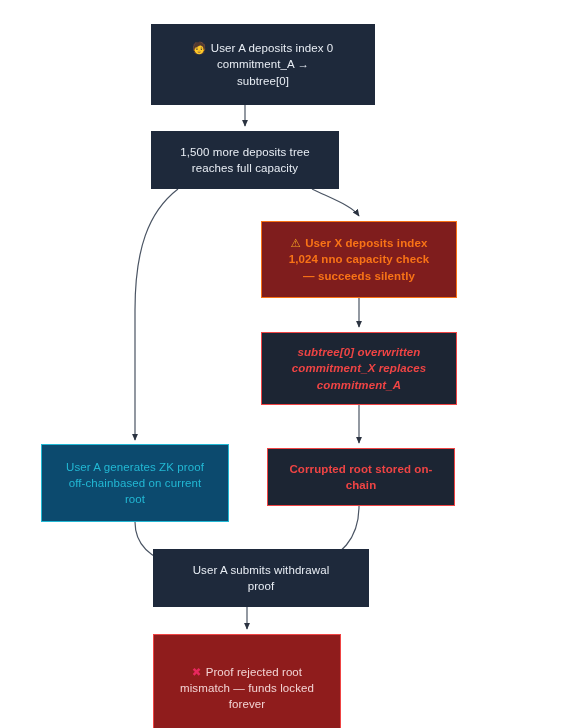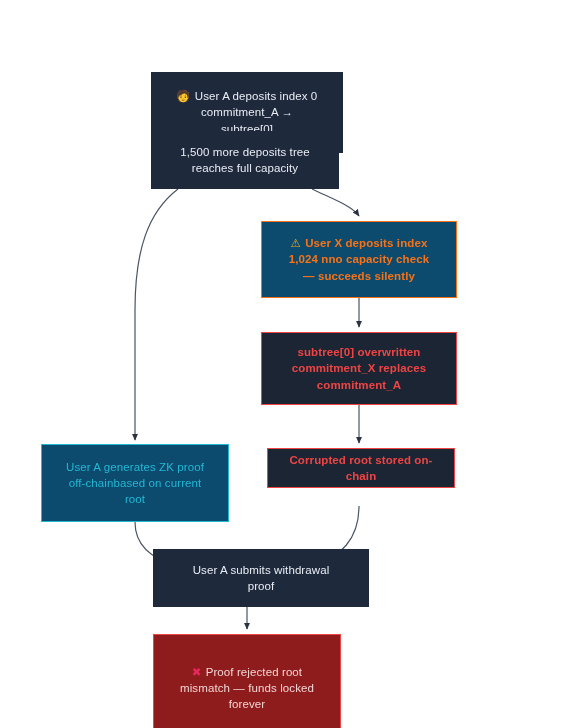--- a/index.html
+++ b/index.html
@@ -43,21 +43,21 @@
     display: block;
     width: 100%;
     white-space: pre-line;
   }
   .node.plain {
     background: #1e293b;
     color: #e8edf4;
     border: 0;
   }
   .node.warn {
-    background: #0c4a6e;
+    background: #7f1d1d;
     color: #f97316;
     border: 1.5px solid #f97316;
     font-weight: bold;
   }
   .node.danger {
     background: #1c2533;
     color: #ef4444;
     border: 1.5px solid #ef4444;
     font-weight: bold;
   }
@@ -100,40 +100,40 @@
         <path d="M 178 189 C 148 212 135 250 135 310 L 135 440" fill="none" stroke="#4a5463" stroke-width="1.2" marker-end="url(#arrowhead)"></path>
         <path d="M 312 189 C 335 200 352 206 359 216" fill="none" stroke="#4a5463" stroke-width="1.2" marker-end="url(#arrowhead)"></path>
         <path d="M 359 298 L 359 327" fill="none" stroke="#4a5463" stroke-width="1.2" marker-end="url(#arrowhead)"></path>
         <path d="M 359 405 L 359 443" fill="none" stroke="#4a5463" stroke-width="1.2" marker-end="url(#arrowhead)"></path>
         <path d="M 135 522 C 135 548 155 560 178 566" fill="none" stroke="#4a5463" stroke-width="1.2" marker-end="url(#arrowhead)"></path>
         <path d="M 359 506 C 359 540 340 556 315 566" fill="none" stroke="#4a5463" stroke-width="1.2" marker-end="url(#arrowhead)"></path>
         <path d="M 247 607 L 247 629" fill="none" stroke="#4a5463" stroke-width="1.2" marker-end="url(#arrowhead)"></path>
       </g>
   </svg>
   <div id="node-layer">
-      <div class="node plain" style="left: 151px; top: 24px; width: 192px; height: 81px; margin-top: 48px;">
+      <div class="node plain" style="left: 151px; top: 24px; width: 224px; height: 81px;">
         <span class="label"><span class="emoji">🧑 </span><span>User A deposits index 0
 commitment_A →
 subtree[0]</span></span>
       </div>
       <div class="node plain" style="left: 151px; top: 131px; width: 188px; height: 58px;">
         <span class="label"><span>1,500 more deposits tree
 reaches full capacity</span></span>
       </div>
       <div class="node warn" style="left: 261px; top: 221px; width: 196px; height: 77px;">
         <span class="label"><span class="warnmark">⚠ </span><span>User X deposits index
 1,024 nno capacity check
 — succeeds silently</span></span>
       </div>
-      <div class="node danger" style="left: 261px; top: 332px; width: 196px; height: 73px;">
+      <div class="node danger" style="left: 261px; top: 332px; width: 196px; height: 73px; font-style: italic;">
         <span class="label"><span>subtree[0] overwritten
 commitment_X replaces
 commitment_A</span></span>
       </div>
-      <div class="node danger" style="left: 267px; top: 448px; width: 188px; height: 40px;">
+      <div class="node danger" style="left: 267px; top: 448px; width: 188px; height: 58px;">
         <span class="label"><span>Corrupted root stored on-
 chain</span></span>
       </div>
       <div class="node info" style="left: 41px; top: 444px; width: 188px; height: 78px;">
         <span class="label"><span>User A generates ZK proof
 off-chainbased on current
 root</span></span>
       </div>
       <div class="node plain" style="left: 153px; top: 549px; width: 216px; height: 58px;">
         <span class="label"><span>User A submits withdrawal

